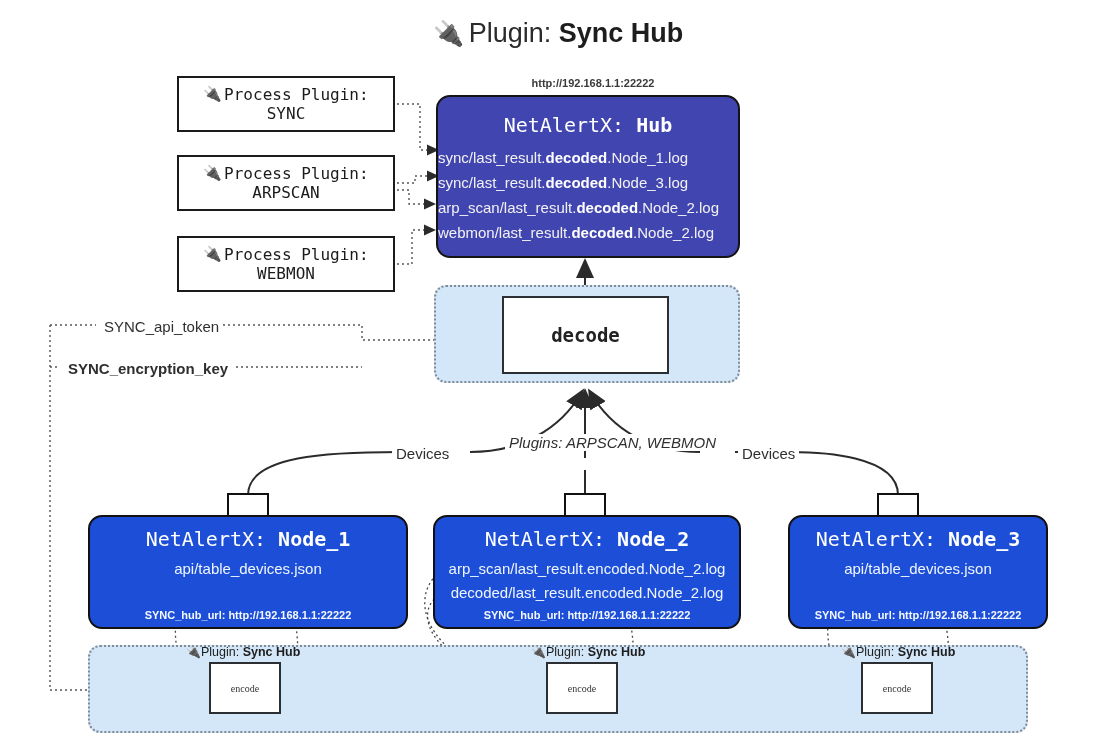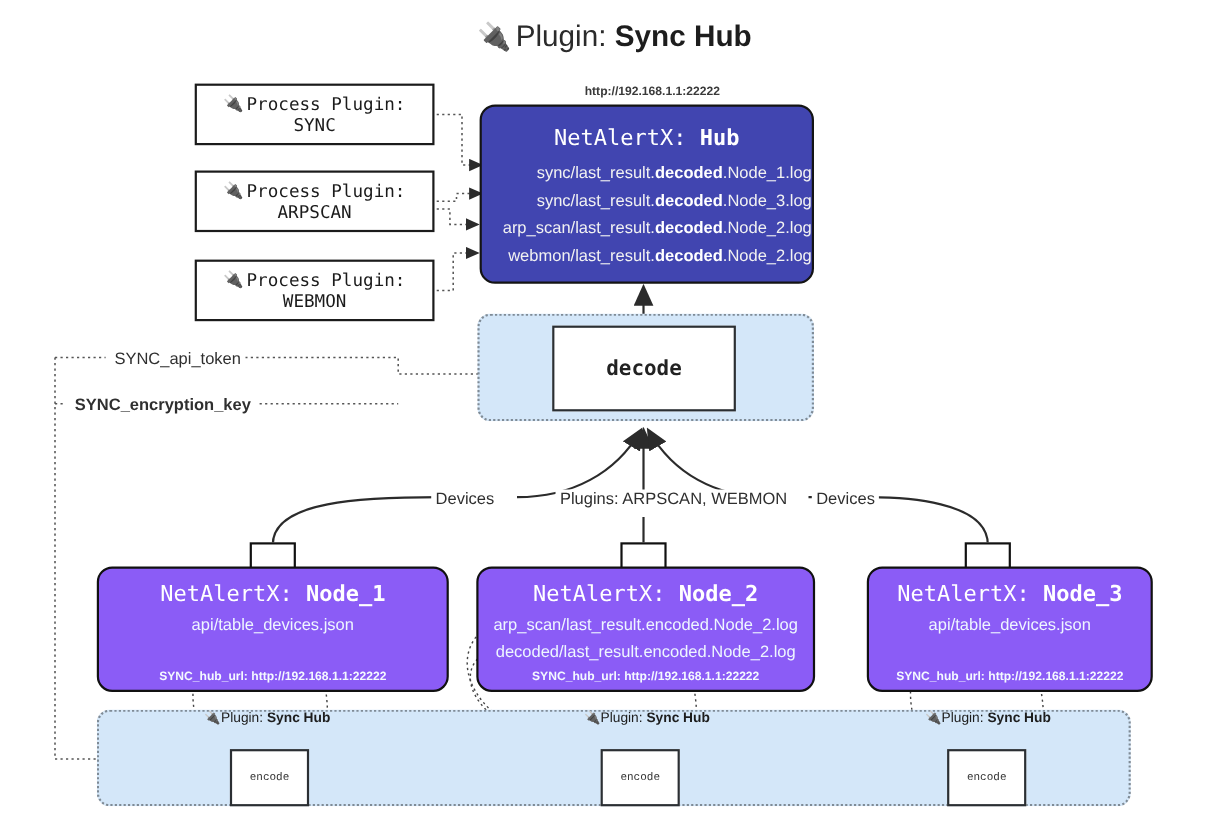--- a/index.html
+++ b/index.html
@@ -30,42 +30,42 @@
   .hub-url{position:absolute;left:443px;top:77px;width:300px;text-align:center;
            font-size:11px;font-weight:bold;color:#3a3a3a;}
   .hub{position:absolute;left:436px;top:95px;width:304px;height:163px;
        background:#4145b0;border:2px solid #141414;border-radius:14px;
        box-sizing:border-box;color:#ffffff;}
   .hub .hub-title{margin-top:16px;text-align:center;font-size:20px;
        font-family:"DejaVu Sans Mono","Liberation Mono",monospace;}
   .hub .hub-title b{font-weight:bold;text-align:right;}
   .hub .loglist{margin-top:8px;}
   .hub .logline{font-size:15px;line-height:25px;color:#f2f2f2;
-       white-space:nowrap;text-align:right;}
+       white-space:nowrap;text-align:left;}
   .hub .logline b{font-weight:bold;color:#ffffff;}
 
   
   .decode-panel{position:absolute;left:434px;top:285px;width:306px;height:98px;
        background:#d4e7f9;border:2px dotted #7f8b96;border-radius:12px;box-sizing:border-box;}
   .decode-box{position:absolute;left:502px;top:296px;width:167px;height:78px;
        background:#ffffff;border:2px solid #2b2f33;box-sizing:border-box;
        display:flex;align-items:center;justify-content:center;
        font-family:"DejaVu Sans Mono","Liberation Mono",monospace;font-size:19px;color:#222;font-weight:bold;}
 
   
   .elabel{position:absolute;font-size:15px;color:#2f2f2f;background:#ffffff;
           padding:0 4px;white-space:nowrap;}
   #lbl-dev-l{left:392px;top:445px;}
   #lbl-dev-r{left:738px;top:445px;}
-  #lbl-plugins{left:505px;top:445px;}
+  #lbl-plugins{left:505px;top:434px;font-style:italic;}
   #lbl-token{left:100px;top:318px;}
   #lbl-enckey{left:64px;top:360px;font-weight:bold;}
 
   
-  .node{position:absolute;height:114px;background:#8b5cf6;border:2px solid #111;
+  .node{position:absolute;height:114px;background:#1d4ed8;border:2px solid #111;
         border-radius:14px;box-sizing:border-box;color:#ffffff;}
   #node0{left:88px;top:515px;width:320px;}
   #node1{left:433px;top:515px;width:308px;}
   #node2{left:788px;top:515px;width:260px;}
   .node .n-title{margin-top:10px;text-align:center;font-size:20px;
        font-family:"DejaVu Sans Mono","Liberation Mono",monospace;white-space:nowrap;}
   .node .n-title b{font-weight:bold;}
   .node .n-line{text-align:center;font-size:15px;line-height:24px;color:#eef6ff;white-space:nowrap;}
   .node .n-lines{margin-top:6px;}
   .node .n-foot{position:absolute;left:0;bottom:6px;width:100%;text-align:center;
@@ -83,21 +83,21 @@
         background:#d4e7f9;border:2px dotted #7f8b96;border-radius:12px;box-sizing:border-box;}
   .band-lbl{position:absolute;font-size:12.5px;color:#1d1d1d;white-space:nowrap;}
   .band-lbl .plug{font-size:12px;}
   .band-lbl b{font-weight:bold;}
   #blbl0{left:186px;top:645px;}
   #blbl1{left:531px;top:645px;}
   #blbl2{left:841px;top:645px;}
   .encbox{position:absolute;width:72px;height:52px;background:#ffffff;
           border:2px solid #2b2f33;box-sizing:border-box;
           display:flex;align-items:center;justify-content:center;
-          font-family:Liberation Mono, monospace;font-size:10px;color:#333;margin-top:19px;}
+          font-family:Liberation Serif, serif;font-size:10px;color:#333;}
   #enc0{left:209px;top:662px;}
   #enc1{left:546px;top:662px;}
   #enc2{left:861px;top:662px;}
 </style>
 </head>
 <body>
 
 <div class="stage">
 
   <svg class="edges" viewBox="0 0 1117 754">

